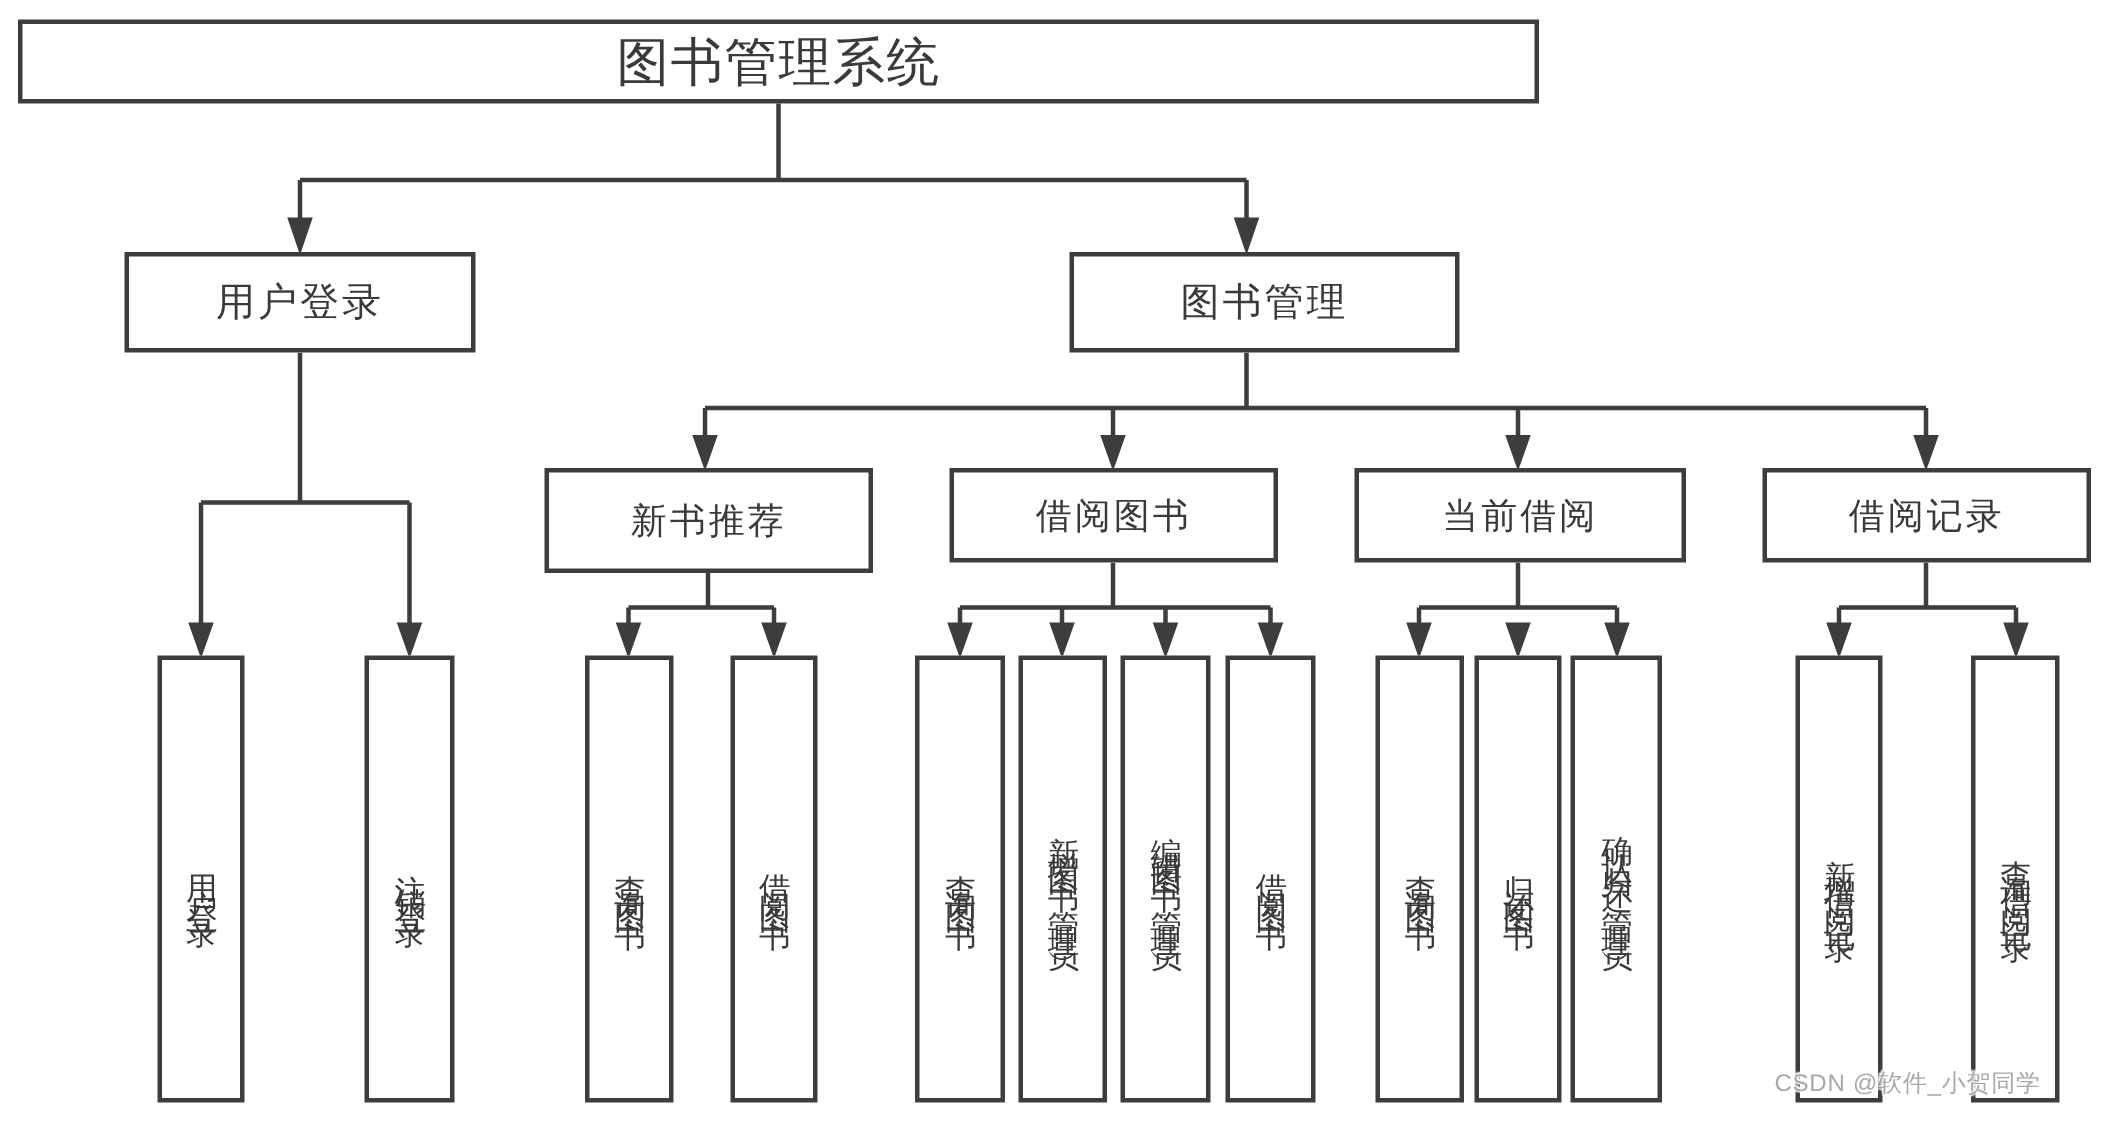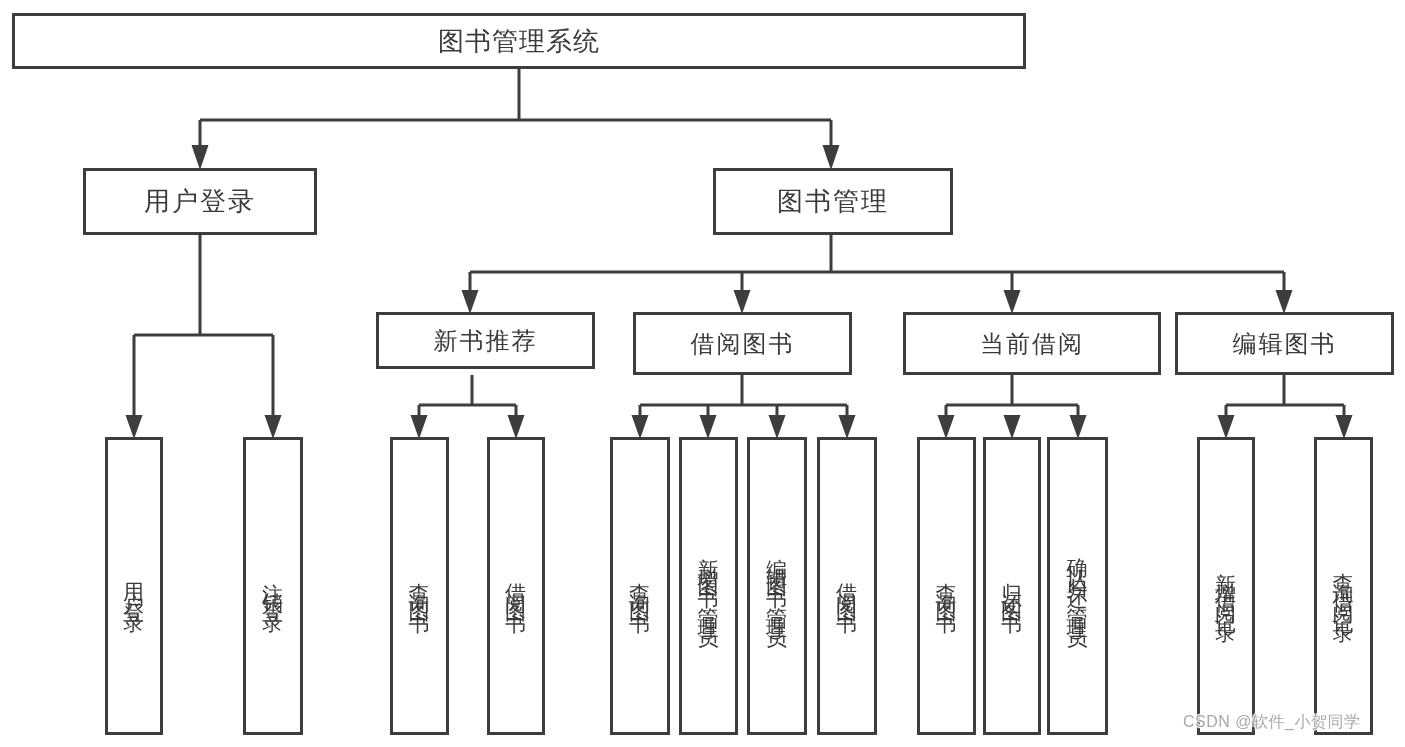--- a/index.html
+++ b/index.html
@@ -21,21 +21,21 @@
     position:absolute;
     box-sizing:border-box;
     border:3px solid var(--line);
     background:#fff;
     display:flex;
     align-items:center;
     justify-content:center;
     color:var(--text);
     text-align:center;
   }
-  .lvl1{font-size:26px;letter-spacing:1px;}
+  .lvl1{font-size:35px;letter-spacing:1px;}
   .lvl2{font-size:26px;letter-spacing:2px;}
   .lvl3{font-size:24px;letter-spacing:2px;}
   .leaf span{
     writing-mode:vertical-rl;
     text-orientation:mixed;
     font-size:21px;
     letter-spacing:10px;
     line-height:1;
     white-space:nowrap;
   }
@@ -76,35 +76,35 @@
       M1335.5 415 H1352.5 L1344 439 Z"></path>
   </svg>
 
   <div class="box lvl1" style="left:12px;top:13px;width:1014px;height:56px">
     <span>图书管理系统</span>
   </div>
 
   <div class="box lvl2" style="left:83px;top:168px;width:234px;height:67px">
     <span>用户登录</span>
   </div>
-  <div class="box lvl2" style="left:713px;top:168px;width:240px;height:67px">
+  <div class="box lvl2" style="left:713px;top:168px;width:260px;height:67px">
     <span>图书管理</span>
   </div>
 
-  <div class="box lvl3" style="left:376px;top:312px;width:219px;height:57px">
+  <div class="box lvl3" style="left:363px;top:312px;width:219px;height:70px">
     <span>新书推荐</span>
   </div>
   <div class="box lvl3" style="left:633px;top:312px;width:219px;height:63px">
     <span>借阅图书</span>
   </div>
-  <div class="box lvl3" style="left:903px;top:312px;width:258px;height:63px">
+  <div class="box lvl3" style="left:903px;top:312px;width:221px;height:63px">
     <span>当前借阅</span>
   </div>
   <div class="box lvl3" style="left:1175px;top:312px;width:219px;height:63px">
-    <span>编辑图书</span>
+    <span>借阅记录</span>
   </div>
 
   <div class="box leaf" style="left:105px;top:437px;width:58px;height:298px">
     <span>用户登录</span>
   </div>
   <div class="box leaf" style="left:243px;top:437px;width:60px;height:298px">
     <span>注销登录</span>
   </div>
 
   <div class="box leaf" style="left:390px;top:437px;width:59px;height:298px">

